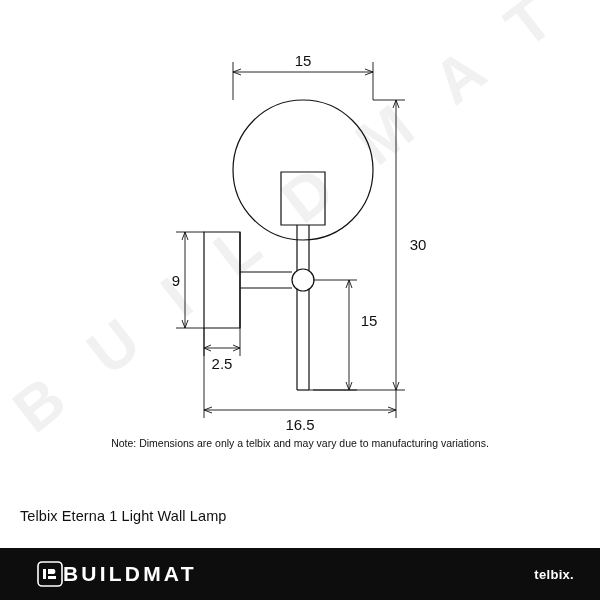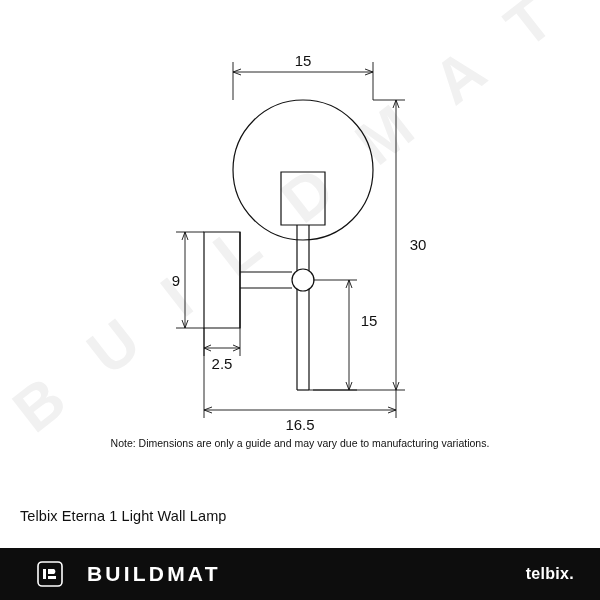--- a/index.html
+++ b/index.html
@@ -87,21 +87,21 @@
     height: 52px;
     background: #0d0d0d;
   }
   .footer-left {
     position: absolute;
     left: 30px;
     top: 0;
     height: 52px;
     display: flex;
     align-items: center;
-    gap: 24px;
+    gap: 0;
     padding-left: 7px;
   }
   .buildmat-mark {
     width: 26px;
     height: 26px;
     position: relative;
   }
   .buildmat-name {
     color: #ffffff;
     font-size: 21px;
@@ -111,21 +111,21 @@
   .footer-right {
     position: absolute;
     right: 26px;
     top: 0;
     height: 52px;
     display: flex;
     align-items: center;
   }
   .telbix-name {
     color: #ffffff;
-    font-size: 16px;
+    font-size: 13px;
     font-weight: bold;
     letter-spacing: 0.3px;
   }
 
   svg text {
     font-family: "Liberation Sans", sans-serif;
     fill: #111111;
   }
 </style>
 </head>
@@ -197,21 +197,21 @@
 
       <text x="303" y="66" font-size="15" text-anchor="middle">15</text>
       <text x="418" y="250" font-size="15" text-anchor="middle">30</text>
       <text x="176" y="286" font-size="15" text-anchor="middle">9</text>
       <text x="222" y="369" font-size="15" text-anchor="middle">2.5</text>
       <text x="369" y="326" font-size="15" text-anchor="middle">15</text>
       <text x="300" y="430" font-size="15" text-anchor="middle">16.5</text>
     </svg>
   </div>
 
-  <div class="note">Note: Dimensions are only a guide and may vary due to manufacturing variations.</div>
+  <div class="note">Note: Dimensions are only a telbix and may vary due to manufacturing variations.</div>
 
   <div class="product-title">Telbix Eterna 1 Light Wall Lamp</div>
 
   <div class="footer">
     <div class="footer-left">
       <div class="buildmat-mark">
         <svg width="26" height="26" viewBox="0 0 26 26" xmlns="http://www.w3.org/2000/svg">
           <rect x="1" y="1" width="24" height="24" rx="4" fill="none" stroke="#ffffff" stroke-width="1.6"></rect>
           <rect x="6" y="8" width="3" height="10" fill="#ffffff"></rect>
           <path d="M11 8 H17 A3 3 0 0 1 17 13 H11 Z" fill="#ffffff"></path>

